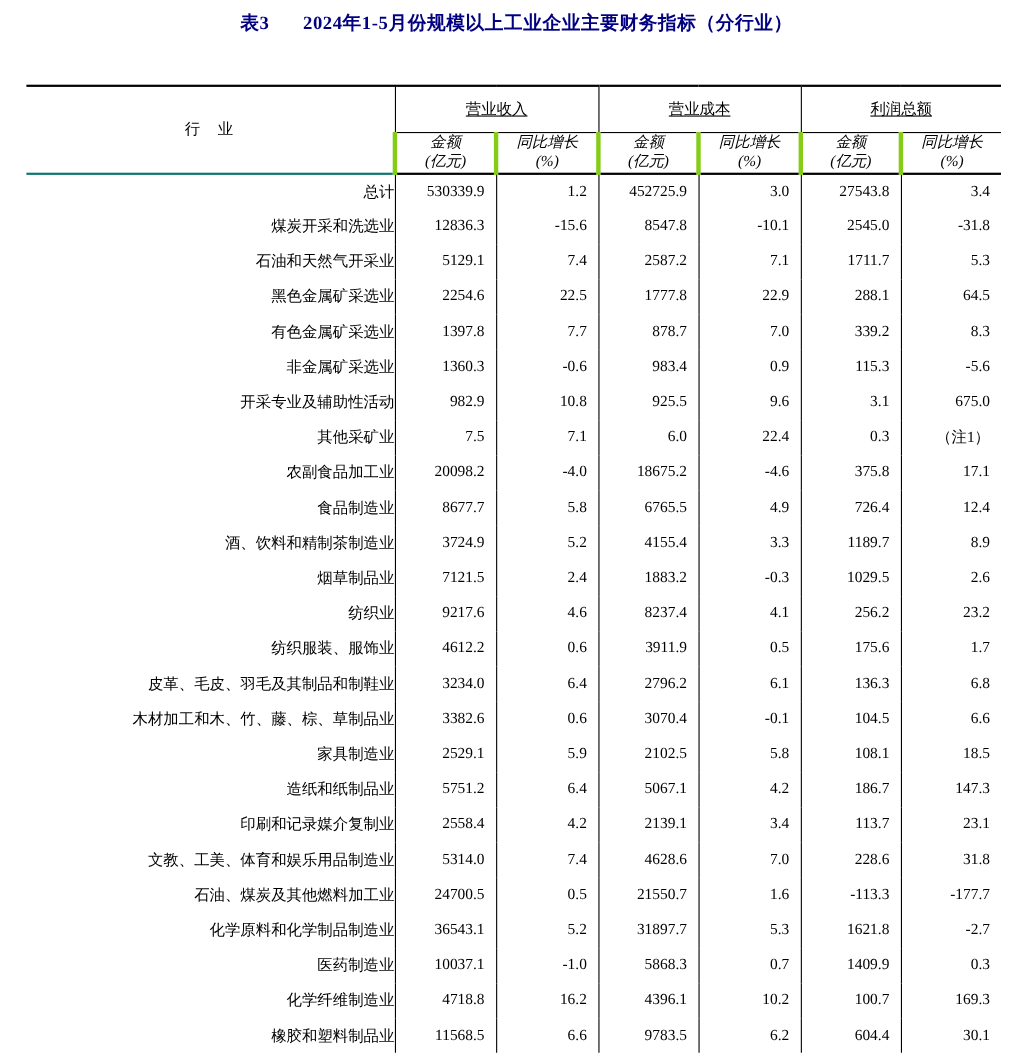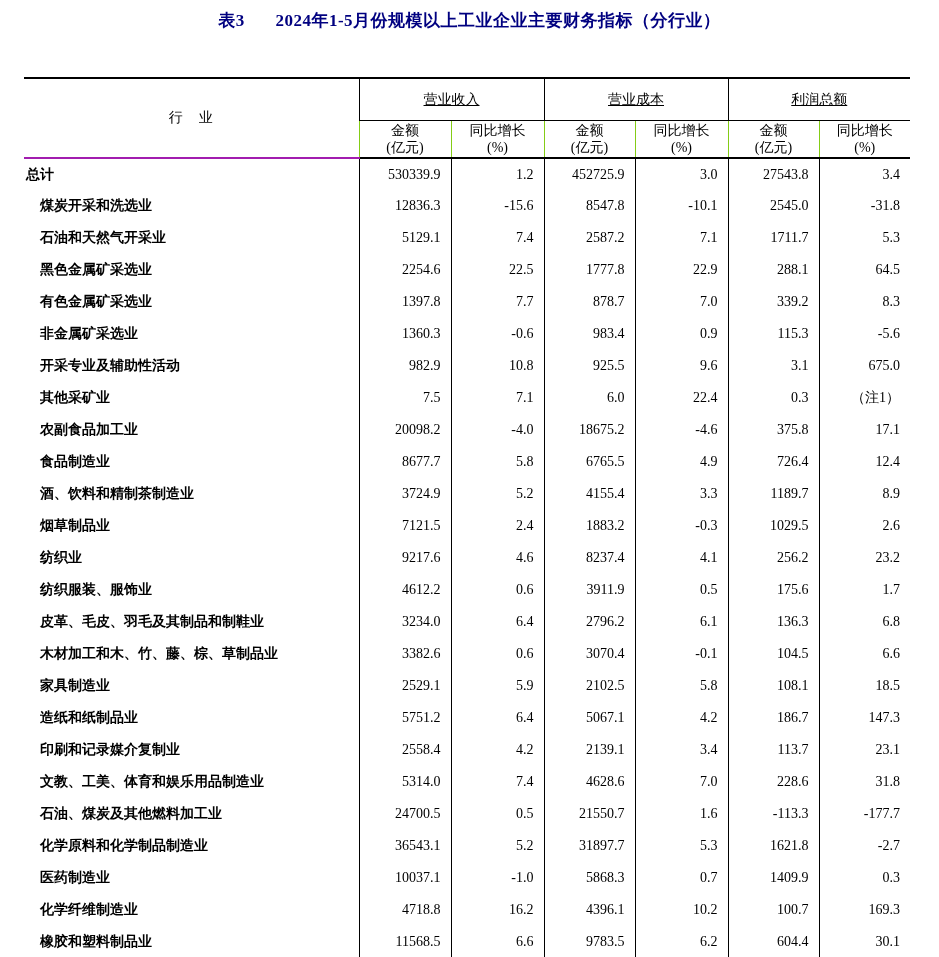--- a/index.html
+++ b/index.html
@@ -39,47 +39,47 @@
     font-size: 14px;
     overflow: hidden;
     white-space: nowrap;
   }
   .fin-table thead th {
     text-align: center;
     vertical-align: middle;
   }
   .fin-table tr.group-row th { border-top: 2px solid #000; }
   .fin-table th.industry-head {
-    border-bottom: 2px solid #a21caf;
+    border-bottom: 2px solid #0f766e;
     letter-spacing: 1px;
     text-align: center;
   }
   .fin-table th.group {
     border-left: 1px solid #000;
     border-bottom: 1px solid #000;
     height: 41px;
     text-decoration: underline;
   }
   .fin-table tr.sub-row th {
-    border-left: 1px solid #84cc16;
+    border-left: 4px solid #84cc16;
     border-bottom: 2px solid #000;
     height: 36px;
     line-height: 17px;
+    font-style: italic;
   }
   .fin-table tbody tr { height: 32px; }
   .fin-table tbody td { vertical-align: middle; }
   .fin-table td.num {
     text-align: right;
     padding-right: 10px;
     border-left: 1px solid #000;
   }
   .fin-table td.industry {
-    text-align: left;
+    text-align: right;
     padding-left: 2px;
-    font-weight: bold;
   }
   .fin-table td.industry.indent { padding-left: 16px; }
 </style>
 </head>
 <body>
 
 <div class="page">
 
   <div class="title" style="color: rgb(0, 0, 128);">
     <span class="title-prefix">表3</span><span>2024年1-5月份规模以上工业企业主要财务指标（分行业）</span>

